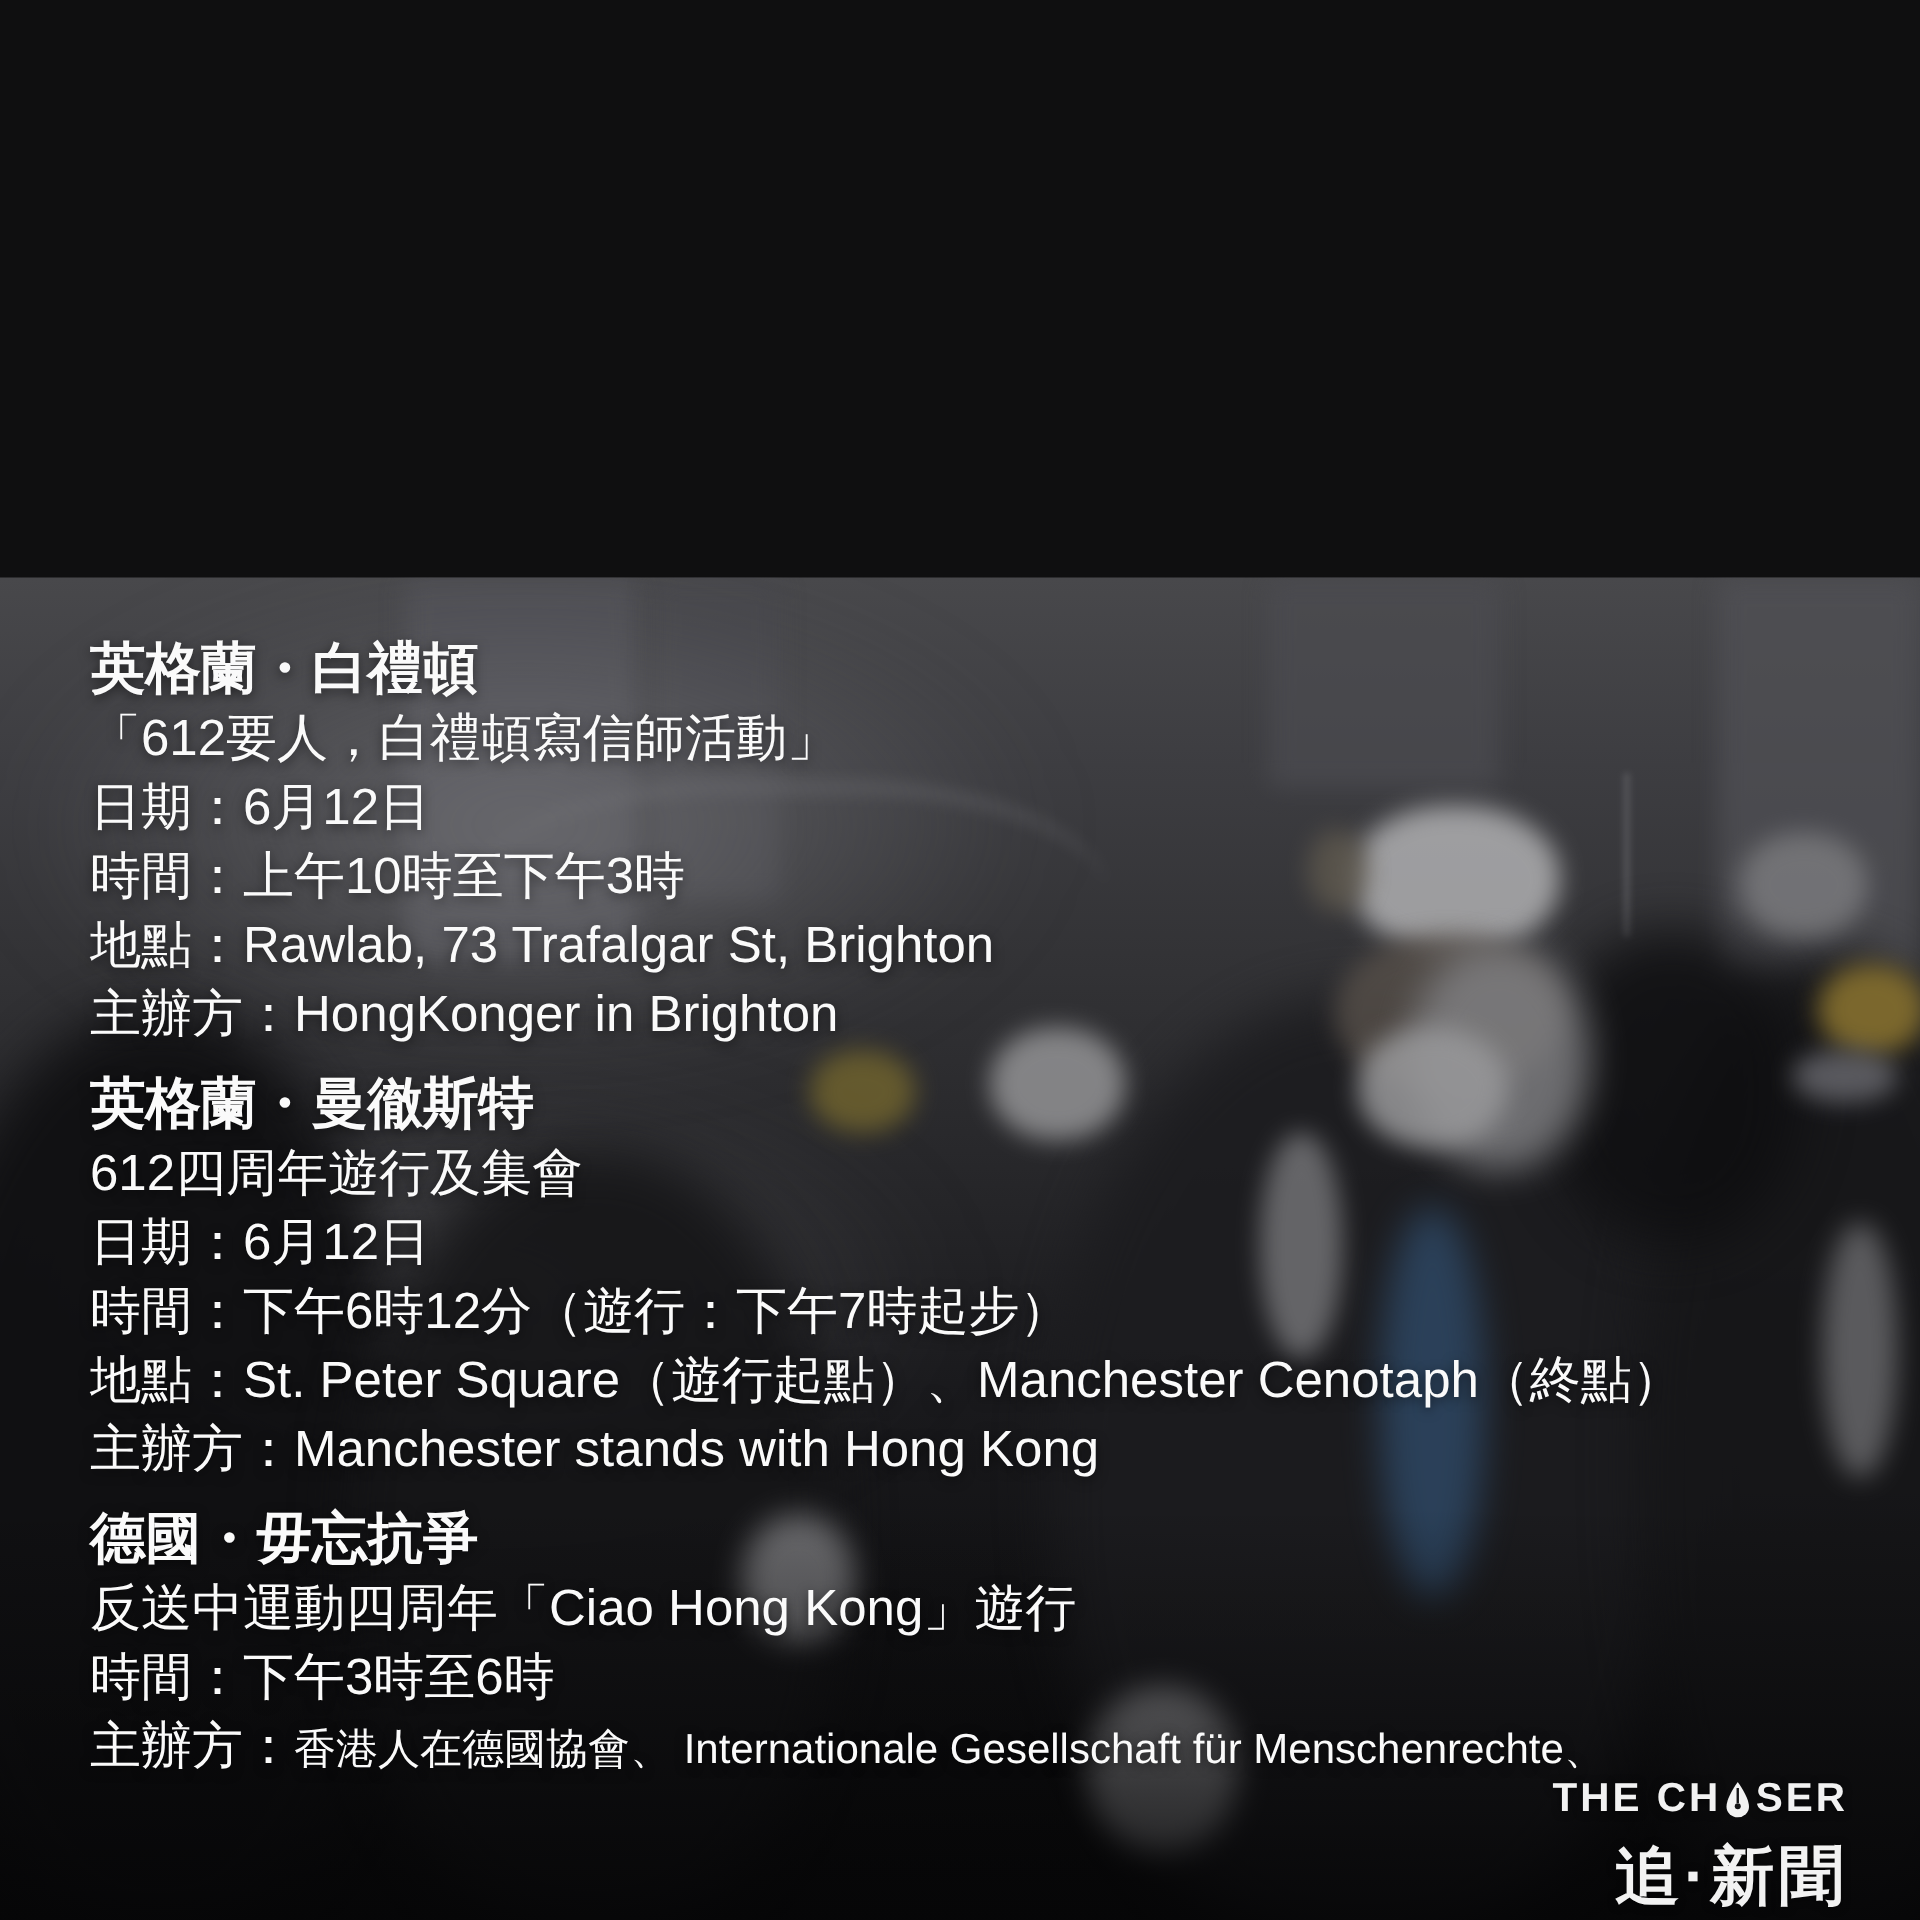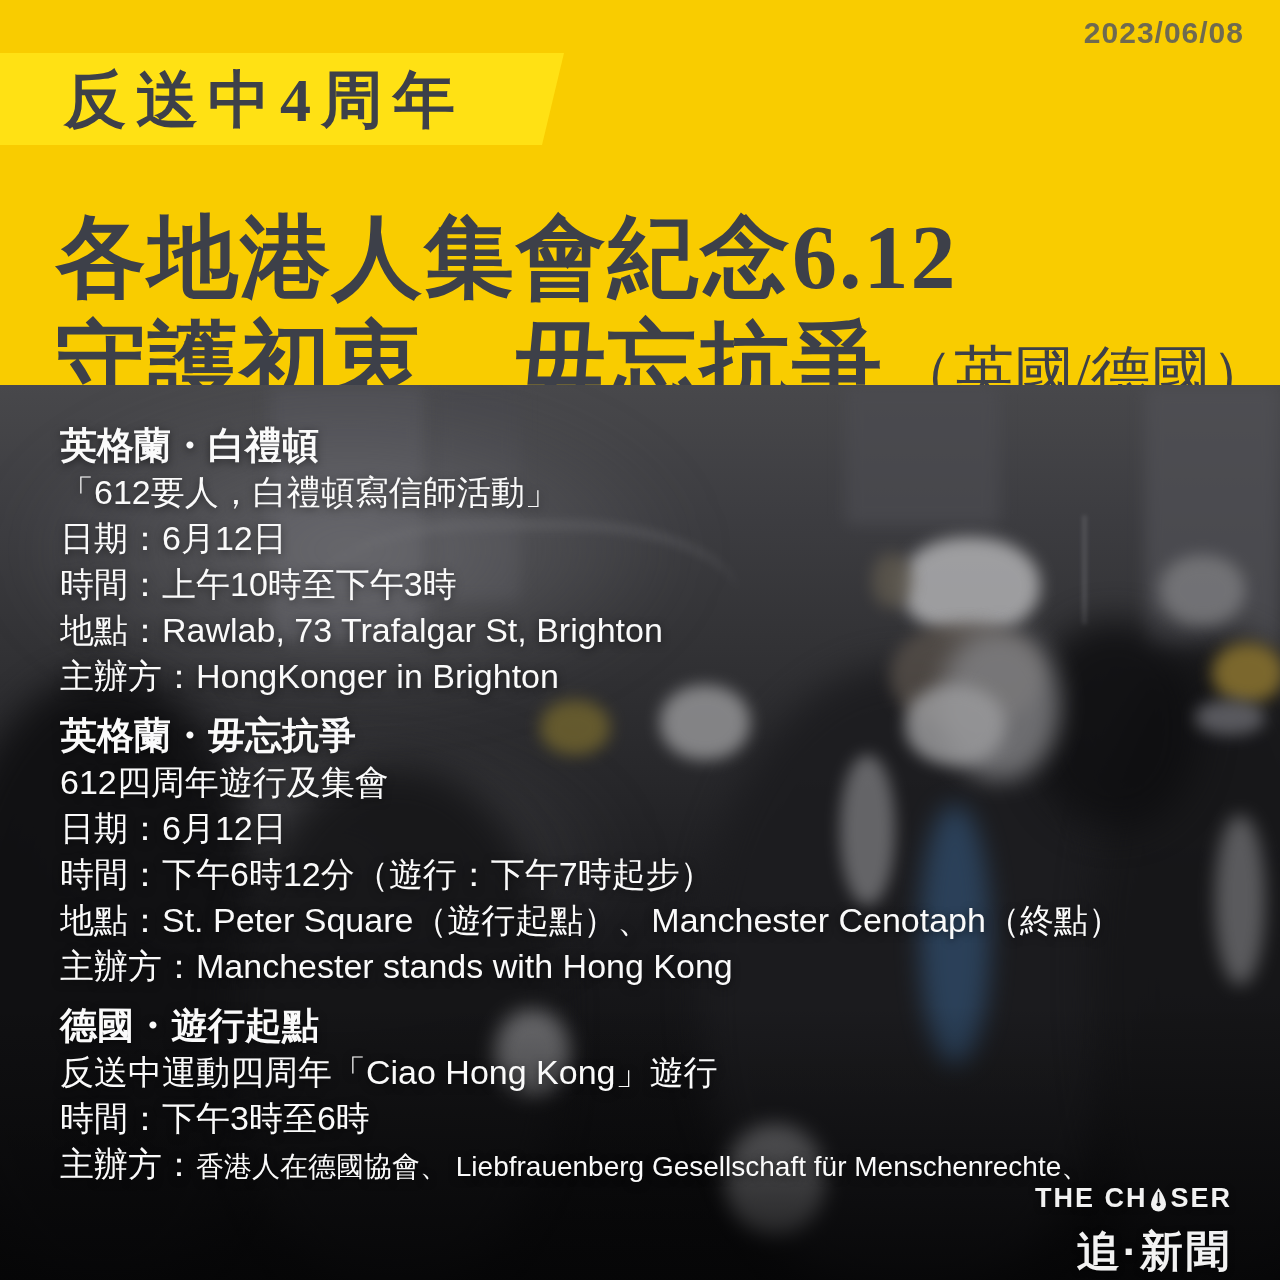--- a/index.html
+++ b/index.html
@@ -77,28 +77,20 @@
   .logo-cjk{
     font-size:43px;font-weight:800;letter-spacing:3px;line-height:1.1;
     margin-top:16px;text-shadow:0 1px 6px rgba(0,0,0,.6);
   }
 </style>
 </head>
 <body>
 
 <div class="poster">
 
-  <header class="hero">
-    <div class="pub-date">2023/06/08</div>
-    <div class="badge">
-      <span class="badge-label">反送中4周年</span>
-    </div>
-    <h1 class="title line1">各地港人集會紀念6.12</h1>
-    <h1 class="title line2"><span>守護初衷　毋忘抗爭</span><span class="suffix">（英國/德國）</span></h1>
-  </header>
 
   <main class="photo">
 
     <div>
       <div class="blob soft" style="left:270px;top:0;width:155px;height:255px;background:#515157;opacity:.75;border-radius:6px;"></div>
       <div class="blob soft" style="left:435px;top:0;width:85px;height:215px;background:#47474c;opacity:.7;border-radius:6px;"></div>
       <div class="blob soft" style="left:845px;top:0;width:155px;height:140px;background:#4c4c51;opacity:.7;border-radius:6px;"></div>
       <div class="blob soft" style="left:1145px;top:0;width:135px;height:265px;background:#505055;opacity:.75;border-radius:6px;"></div>
       <div class="bridge" style="left:310px;top:135px;width:430px;height:150px;"></div>
       <div class="blob" style="left:1082px;top:130px;width:5px;height:110px;background:#5a5a5e;opacity:.7;filter:blur(2px);border-radius:2px;"></div>
@@ -134,33 +126,33 @@
       <section class="event">
         <div class="event-region">英格蘭・白禮頓</div>
         <div class="event-row">「612要人，白禮頓寫信師活動」</div>
         <div class="event-row">日期：6月12日</div>
         <div class="event-row">時間：上午10時至下午3時</div>
         <div class="event-row">地點：Rawlab, 73 Trafalgar St, Brighton</div>
         <div class="event-row">主辦方：HongKonger in Brighton</div>
       </section>
 
       <section class="event">
-        <div class="event-region">英格蘭・毋忘抗爭</div>
+        <div class="event-region">英格蘭・曼徹斯特</div>
         <div class="event-row">612四周年遊行及集會</div>
         <div class="event-row">日期：6月12日</div>
         <div class="event-row">時間：下午6時12分（遊行：下午7時起步）</div>
         <div class="event-row">地點：St. Peter Square（遊行起點）、Manchester Cenotaph（終點）</div>
         <div class="event-row">主辦方：Manchester stands with Hong Kong</div>
       </section>
 
       <section class="event">
-        <div class="event-region">德國・遊行起點</div>
+        <div class="event-region">德國・毋忘抗爭</div>
         <div class="event-row">反送中運動四周年「Ciao Hong Kong」遊行</div>
         <div class="event-row">時間：下午3時至6時</div>
-        <div class="event-row"><span>主辦方：</span><span class="small-txt">香港人在德國協會、 Liebfrauenberg Gesellschaft für Menschenrechte、</span></div>
+        <div class="event-row"><span>主辦方：</span><span class="small-txt">香港人在德國協會、 Internationale Gesellschaft für Menschenrechte、</span></div>
 
       </section>
 
     </div>
 
     <div class="logo">
       <div class="logo-en">
         <span>THE CH</span>
         <svg width="19" height="24" viewBox="0 0 18 24" aria-hidden="true">
           <path d="M9 0 C9 0 1.5 10 1.5 16.5 A7.5 7 0 0 0 16.5 16.5 C16.5 10 9 0 9 0 Z" fill="#f2f2f2"></path>

